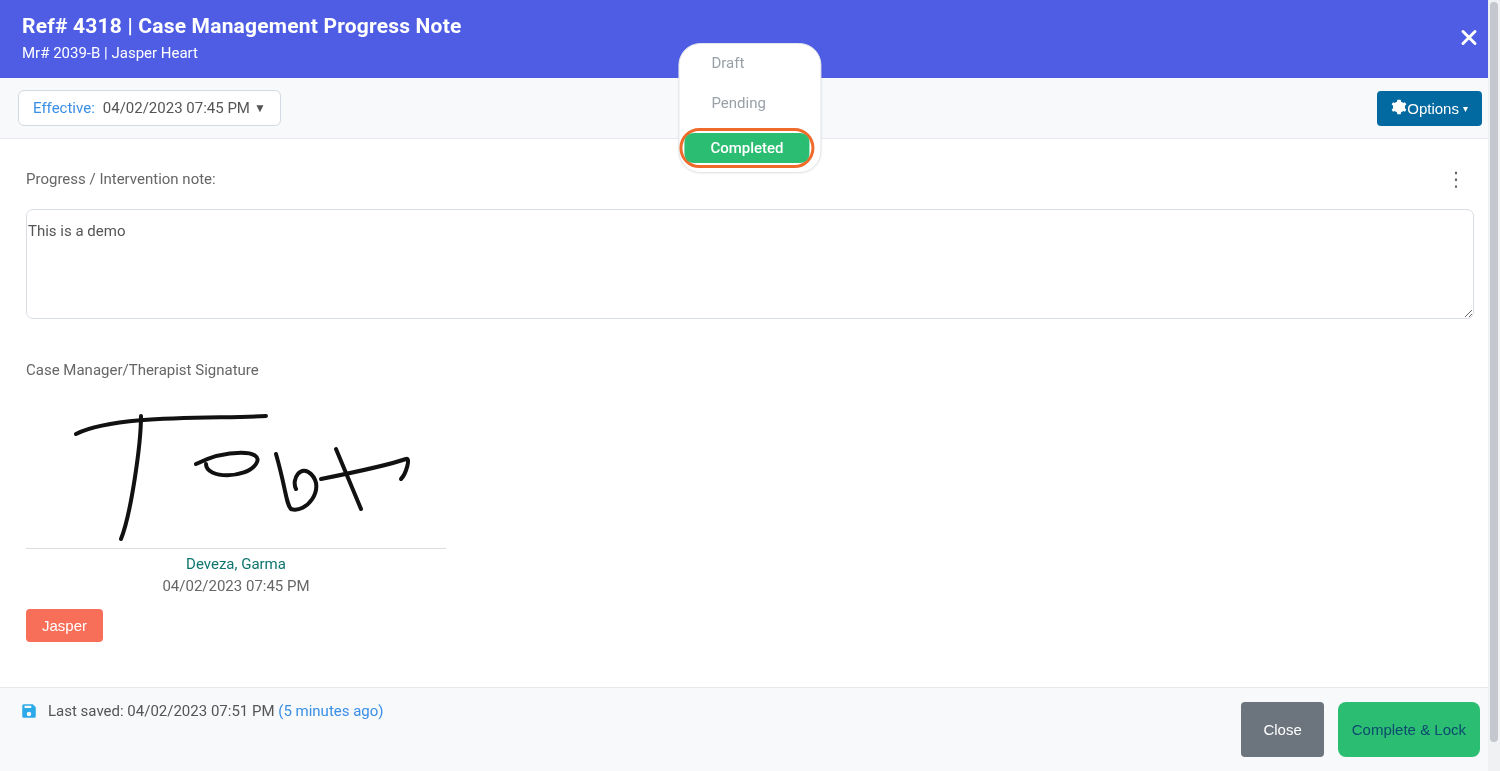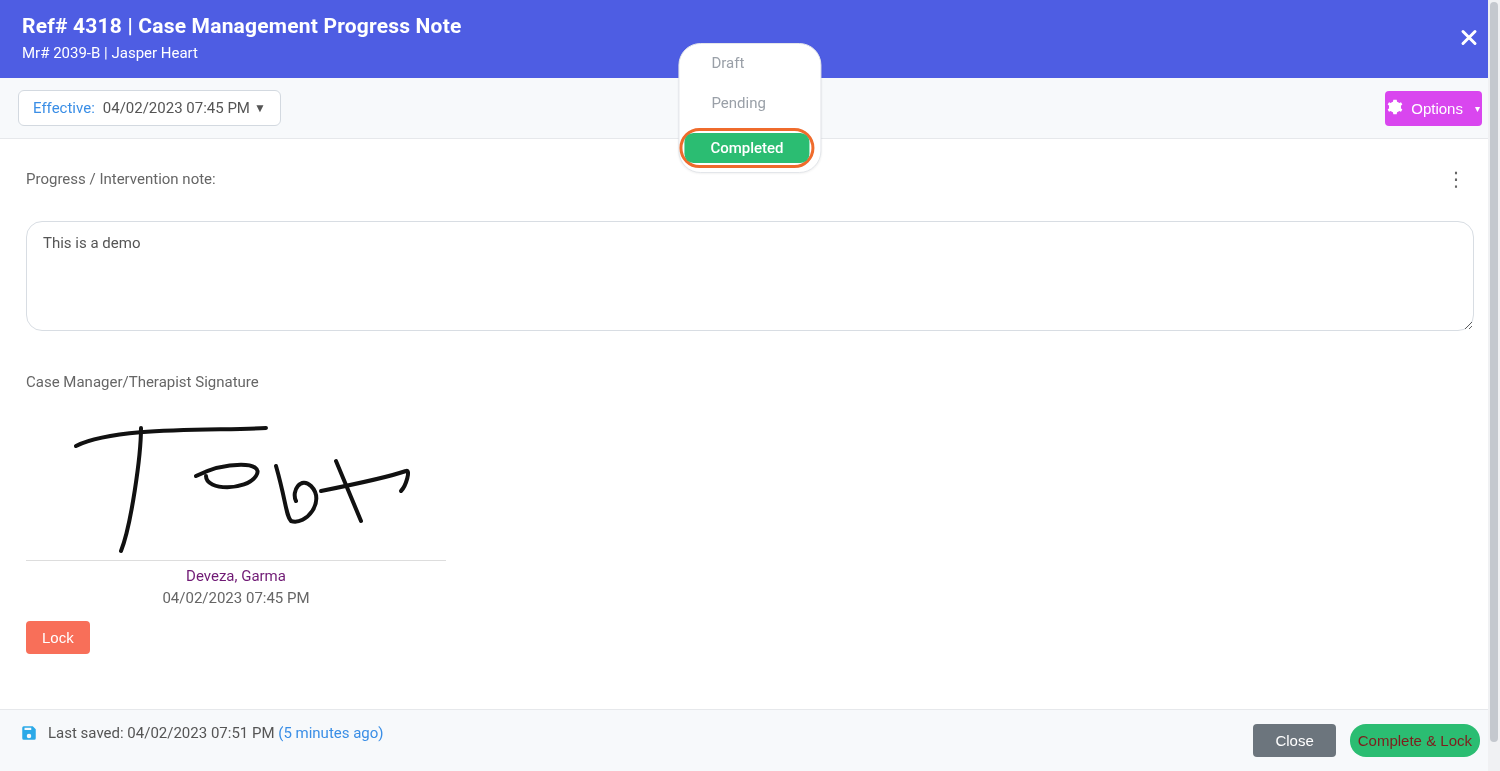--- a/index.html
+++ b/index.html
@@ -18,48 +18,48 @@
     .effective-date { color:#555; display:inline-flex; align-items:center; gap:4px; }
     .effective-date .caret { font-size:12px; }
 
     .status-group { position:absolute; left:50%; transform:translateX(-50%); display:flex; align-items:center; }
     .status-pill-container { background:#fff; border:1px solid #e3e6ea; border-radius:22px; padding:4px 6px; display:flex; gap:10px; box-shadow:0 1px 2px rgba(0,0,0,0.05);flex-direction:column; }
     .status-item { padding:6px 26px; font-size:15px; color:#9aa0a8; border-radius:18px; }
     .status-item.active { background:#2bbd72; color:#fff; font-weight:500; }
     .highlight-wrap { border:3px solid #ef6b2c; border-radius:22px; padding:4px; margin-left:-6px; }
     .highlight-wrap .status-item.active { margin: -2px; border-radius: 9px; }
 
-    .options-btn { margin-left:auto; background:#d946ef; color:#fff; border:none; border-radius:4px; padding:8px 2px; font-size:15px; display:inline-flex; align-items:center; gap:8px; cursor:pointer; }
+    .options-btn { margin-left:auto; background:#0369a1; color:#fff; border:none; border-radius:4px; padding:8px 14px; font-size:15px; display:inline-flex; align-items:center; cursor:pointer; }
     .options-btn .gear { display:inline-block; }
     .options-btn .caret { font-size:10px; margin-left:4px; }
 
     
     .body { padding:26px 26px 20px 26px; }
     .row1 { display:flex; align-items:center; justify-content:space-between; }
     .note-label { color:#666; font-size:15px; }
     .kebab { color:#666; font-size:20px; line-height:1; cursor:pointer; padding:4px 8px; }
 
-    .note-textarea { width:100%; margin-top:28px; height:110px; border:1px solid #d8dde3; border-radius:16px; padding:12px 16px; font-size:15px; color:#555; resize:both; font-family:inherit; }
+    .note-textarea { width:100%; margin-top:16px; height:110px; border:1px solid #d8dde3; border-radius:7px; padding:12px 1px; font-size:15px; color:#555; resize:both; font-family:inherit; }
 
     .sig-label { margin-top:38px; color:#666; font-size:15px; }
     .sig-block { margin-top:10px; width:420px; }
     .sig-pad { height:160px; border-bottom:1px solid #ddd; display:flex; align-items:center; justify-content:center; }
-    .sig-name { text-align:center; color:#701a75; font-size:15px; margin-top:6px; }
+    .sig-name { text-align:center; color:#0f766e; font-size:15px; margin-top:6px; }
     .sig-date { text-align:center; color:#666; font-size:15px; margin-top:4px; }
 
     .clear-btn { margin-top:14px; background:#f86f59; color:#fff; border:none; border-radius:4px; padding:8px 16px; font-size:15px; cursor:pointer; }
 
     
     .footer { position:absolute; left:0; right:0; bottom:0; background:#f7f9fb; border-top:1px solid #e6e8eb; padding:14px 20px; display:flex; align-items:flex-start; }
     .save-icon { color:#2ba9e8; margin-right:10px; }
     .save-text { color:#555; font-size:15px; }
     .save-ago { color:#3a8ee6; }
     .footer-actions { margin-left:auto; display:flex; gap:14px; }
-    .btn-close { background:#6c757d; color:#fff; border:none; padding:8px 22px; border-radius:4px; font-size:15px; cursor:pointer; }
-    .btn-lock { background:#2bbd72; color:#7f1d1d; border:none; padding:8px 8px; border-radius:16px; font-size:15px; cursor:pointer; }
+    .btn-close { background:#6c757d; color:#fff; border:none; padding:19px 22px; border-radius:4px; font-size:15px; cursor:pointer; }
+    .btn-lock { background:#2bbd72; color:#0c4a6e; border:none; padding:8px 14px; border-radius:8px; font-size:15px; cursor:pointer; }
 
     
     .vscroll { position:absolute; right:0; top:0; bottom:0; width:12px; background:#f0f1f3; }
     .vscroll-thumb { position:absolute; right:2px; top:2px; width:8px; height:740px; background:#c4c8ce; border-radius:4px; }
   </style>
 </head>
 <body>
 
 <div class="header">
   <div class="header-title">Ref# 4318 | Case Management Progress Note</div>
@@ -116,21 +116,21 @@
         <path d="M85 22 C85 50, 75 120, 65 145" stroke="#111" stroke-width="4" fill="none" stroke-linecap="round"></path>
         <path d="M140 70 C170 55, 210 55, 200 70 C190 85, 150 85, 150 70" stroke="#111" stroke-width="4" fill="none" stroke-linecap="round"></path>
         <path d="M220 60 C230 95, 230 110, 235 115 C250 120, 270 95, 255 80 C245 70, 235 85, 240 95" stroke="#111" stroke-width="4" fill="none" stroke-linecap="round"></path>
         <path d="M280 55 L305 115" stroke="#111" stroke-width="4" fill="none" stroke-linecap="round"></path>
         <path d="M265 85 C300 78, 330 72, 350 65 C355 63, 350 80, 345 85" stroke="#111" stroke-width="4" fill="none" stroke-linecap="round"></path>
       </svg>
     </div>
     <div class="sig-name">Deveza, Garma</div>
     <div class="sig-date">04/02/2023 07:45 PM</div>
   </div>
-  <button class="clear-btn">Lock</button>
+  <button class="clear-btn">Jasper</button>
 </div>
 
 <div class="footer">
   <span class="save-icon">
     <svg width="18" height="18" viewBox="0 0 24 24" fill="#2ba9e8">
         <path d="M17 3H5a2 2 0 00-2 2v14a2 2 0 002 2h14a2 2 0 002-2V7l-4-4zM12 19a3 3 0 110-6 3 3 0 010 6zm3-11H6V5h9v3z"></path>
       </svg>
   </span>
   <span class="save-text">
     <span>Last saved: </span><span>04/02/2023 07:51 PM</span><span class="save-ago"> (5 minutes ago)</span>

